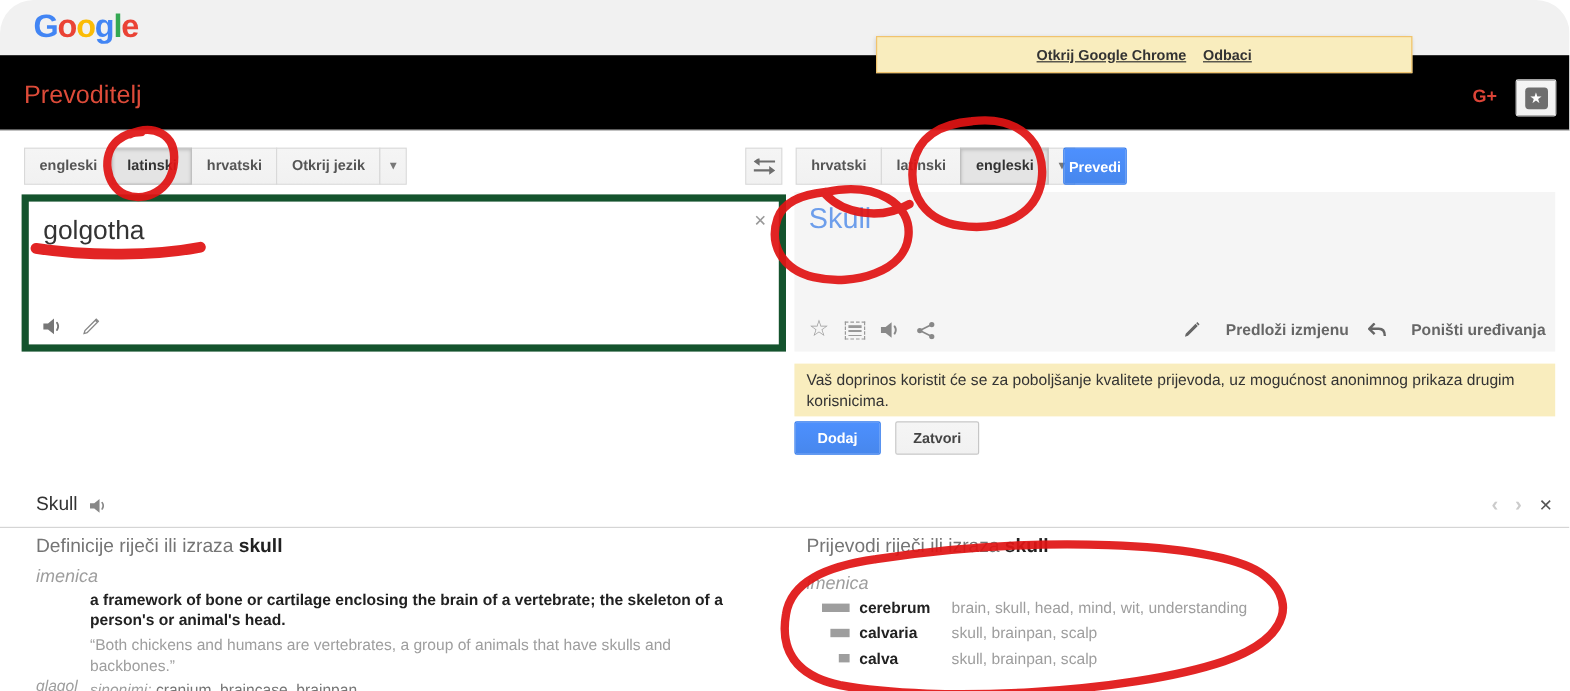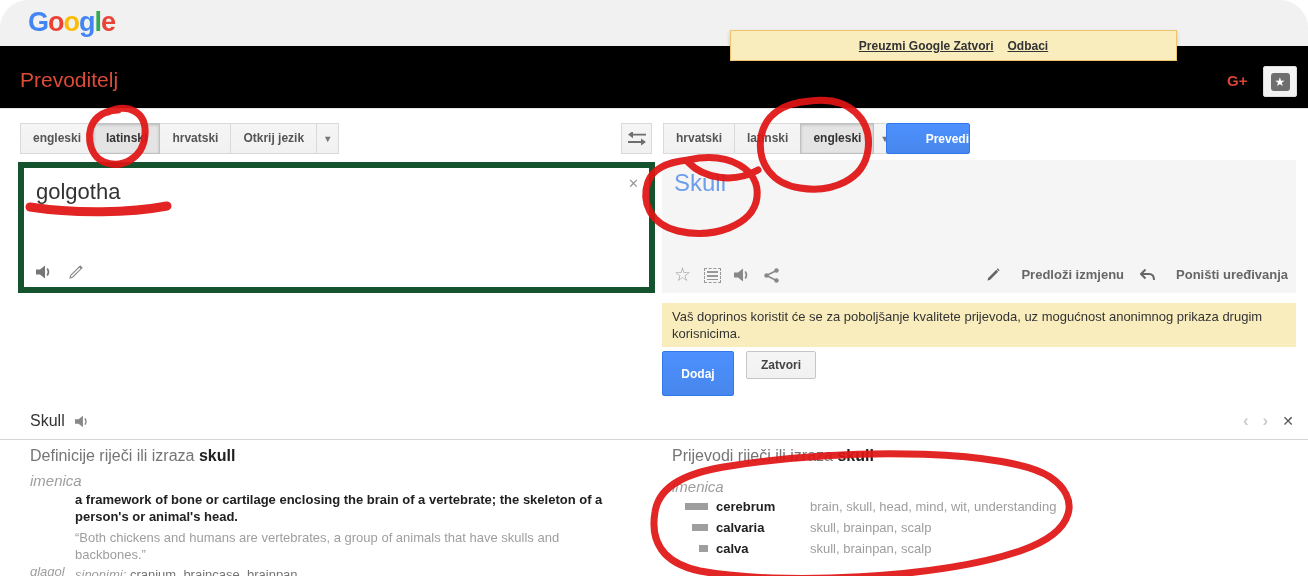--- a/index.html
+++ b/index.html
@@ -25,42 +25,42 @@
 
   
   .tabrow { position:absolute; top:123px; height:31px; display:flex; }
   .tabrow.left { left:20px; } .tabrow.right { left:663px; }
   .tab { height:31px; line-height:29px; padding:0 12px; font-size:12px; font-weight:bold; color:#555;
          background:linear-gradient(#f5f5f5,#f1f1f1); border:1px solid #d9d9d9; margin-right:-1px; cursor:pointer; white-space:nowrap; }
   .tab.selected { background:#e4e4e4; box-shadow:inset 0 1px 3px rgba(0,0,0,.18); border-color:#c0c0c0; color:#333; position:relative; z-index:2; }
   .tab.dd { padding:0 8px; color:#777; font-size:10px; }
   .swapbtn { position:absolute; left:621px; top:123px; width:31px; height:31px; background:linear-gradient(#f5f5f5,#f1f1f1);
              border:1px solid #d9d9d9; display:flex; align-items:center; justify-content:center; cursor:pointer; }
-  .translatebtn { position:absolute; left:886px; top:123px; width:84px; height:31px; background:linear-gradient(#4d90fe,#4787ed);
-                  border:1px solid #3079ed; border-radius:2px; color:#fff; font-size:12px; font-weight:bold; cursor:pointer;text-align:right; }
+  .translatebtn { position:absolute; left:886px; top:123px; width:53px; height:31px; background:linear-gradient(#4d90fe,#4787ed);
+                  border:1px solid #3079ed; border-radius:2px; color:#fff; font-size:12px; font-weight:bold; cursor:pointer; }
 
   
   .srcpanel { position:absolute; left:18px; top:162px; width:637px; height:131px; background:#fff; border:6px solid #14532d; cursor:text; }
   .srctext { position:absolute; left:12px; top:11px; font-size:22px; color:#333; }
   .clearx { position:absolute; right:10px; top:8px; font-size:13px; color:#999; cursor:pointer; }
   .src-icons { position:absolute; left:12px; bottom:8px; display:flex; gap:16px; align-items:center; }
 
   .dstpanel { position:absolute; left:662px; top:160px; width:634px; height:133px; background:#f5f5f5; }
   .dsttext { position:absolute; left:12px; top:9px; font-size:24px; color:#6d9eeb; }
   .dst-icons { position:absolute; left:12px; bottom:9px; display:flex; gap:13px; align-items:center; }
   .dst-actions { position:absolute; right:8px; bottom:11px; display:flex; gap:16px; align-items:center; }
   .action { display:flex; gap:21px; align-items:center; font-size:13px; font-weight:bold; color:#666; cursor:pointer; }
   .iconbtn { cursor:pointer; display:flex; align-items:center; }
   .star-glyph { font-size:19px; color:#999; line-height:18px; }
   .selall { width:17px; height:15px; border:1px dashed #999; padding:2px; }
   .selall > div { width:100%; height:100%; background:repeating-linear-gradient(to bottom,#999 0 2px,transparent 2px 4px); }
 
   
   .contrib { position:absolute; left:662px; top:303px; width:634px; background:#f9edbe; padding:5px 10px; font-size:13px; color:#333; line-height:17px; }
-  .btn-add { position:absolute; left:662px; top:351px; width:72px; height:45px; background:linear-gradient(#4d90fe,#4787ed);
+  .btn-add { position:absolute; left:662px; top:351px; width:72px; height:28px; background:linear-gradient(#4d90fe,#4787ed);
              border:1px solid #3079ed; border-radius:2px; color:#fff; font-size:12px; font-weight:bold; cursor:pointer; }
   .btn-close { position:absolute; left:746px; top:351px; width:70px; height:28px; background:linear-gradient(#f5f5f5,#f1f1f1);
                border:1px solid #c6c6c6; border-radius:2px; color:#444; font-size:12px; font-weight:bold; cursor:pointer; }
 
   
   .det-head { position:absolute; left:30px; top:412px; font-size:16px; color:#333; display:flex; gap:10px; align-items:center; }
   .det-nav { position:absolute; right:14px; top:413px; display:flex; gap:14px; align-items:center; }
   .chev { font-size:17px; color:#ccc; font-weight:bold; cursor:pointer; line-height:16px; }
   .det-x { font-size:14px; color:#555; cursor:pointer; }
   .det-divider { position:absolute; left:0; top:439px; width:1308px; height:0; border-top:1px solid #d5d5d5; }
@@ -77,40 +77,40 @@
   .def-syn { font-size:13px; color:#757575; margin-top:4px; }
   .def-syn i { color:#9e9e9e; }
   .glagol { position:absolute; left:30px; top:564px; font-style:italic; font-size:13px; color:#9e9e9e; }
 
   .trans .pos { margin-top:13px; }
   .trow { display:flex; align-items:center; height:20px; margin-top:1px; }
   .trow:first-of-type { margin-top:4px; }
   .bar-cell { width:36px; display:flex; justify-content:flex-end; margin-right:8px; }
   .fbar { height:7px; background:#9e9e9e; }
   .tword { width:64px; font-size:13px; font-weight:bold; color:#212121; }
-  .tmean { font-size:13px; color:#9e9e9e; margin-left:30px; }
+  .tmean { font-size:13px; color:#9e9e9e; margin-left:13px; }
 
   
   #annots { position:absolute; left:0; top:0; width:1308px; height:576px; pointer-events:none; z-index:50; }
 
   svg.ico { display:block; }
 </style>
 </head>
 <body>
 
 <div id="page">
 
   <div class="topbar">
     <div class="logo">
       <span style="color: rgb(66, 133, 244);">G</span><span style="color: rgb(234, 67, 53);">o</span><span style="color: rgb(251, 188, 5);">o</span><span style="color: rgb(66, 133, 244);">g</span><span style="color: rgb(52, 168, 83);">l</span><span style="color: rgb(234, 67, 53);">e</span>
     </div>
   </div>
 
   <div class="notif">
-    <a>Preuzmi Google Zatvori</a>
+    <a>Otkrij Google Chrome</a>
     <a>Odbaci</a>
   </div>
 
   <div class="appheader">
     <div class="apptitle">Prevoditelj</div>
     <div class="gplus">G+</div>
     <div class="phrasebook">
       <div class="pb-square">★</div>
     </div>
   </div>

